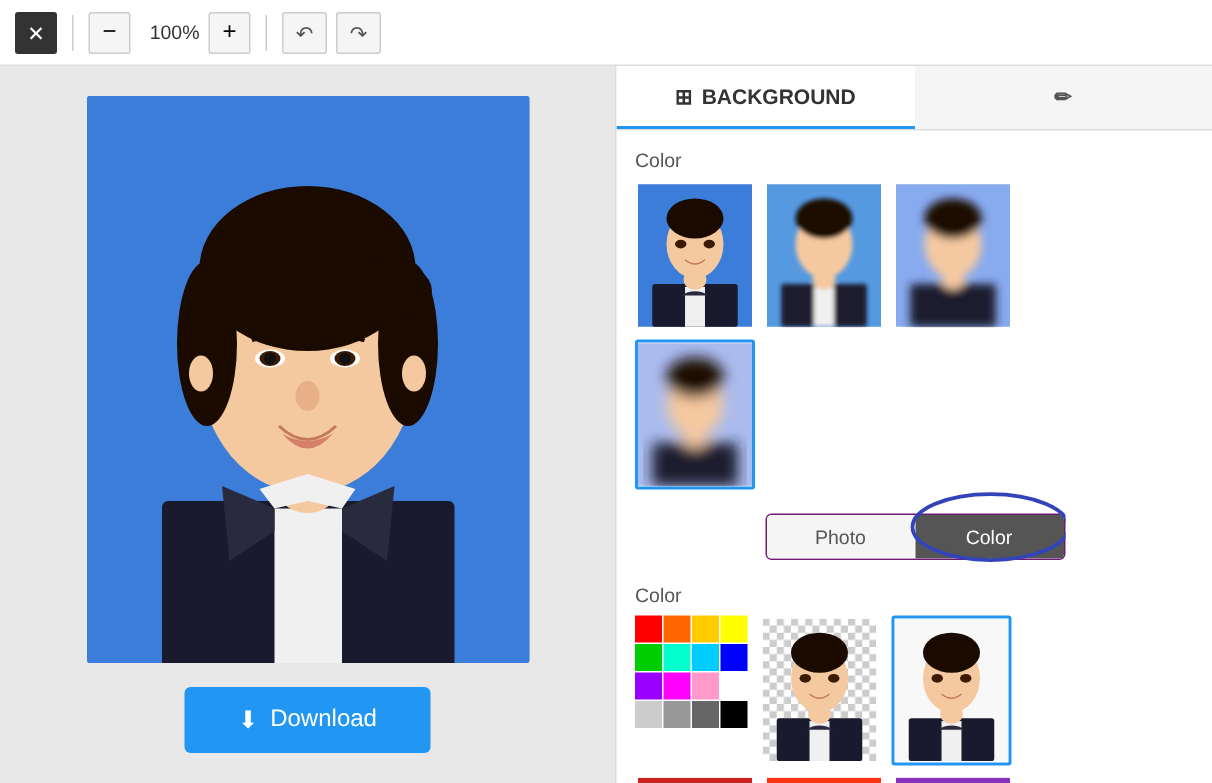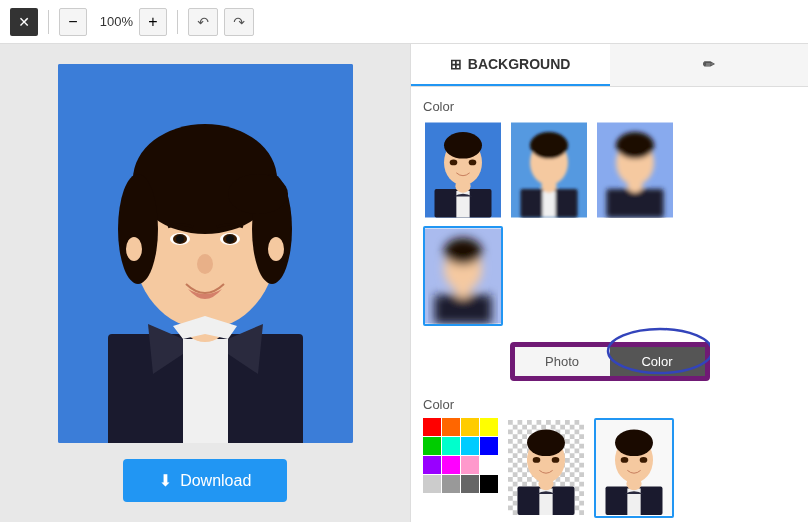--- a/index.html
+++ b/index.html
@@ -179,21 +179,21 @@
     .thumbnail svg {
       width: 100%;
       height: 100%;
     }
 
     
     .sub-tabs {
       display: flex;
       gap: 0;
       margin: 8px 0;
-      border: 5px solid #701a75;
+      border: 1px solid #701a75;
       border-radius: 4px;
       overflow: hidden;
       width: 200px;
       align-self: center;
       margin-left: auto;
       margin-right: auto;
     }
     .sub-tab-btn {
       flex: 1;
       padding: 7px 14px;

